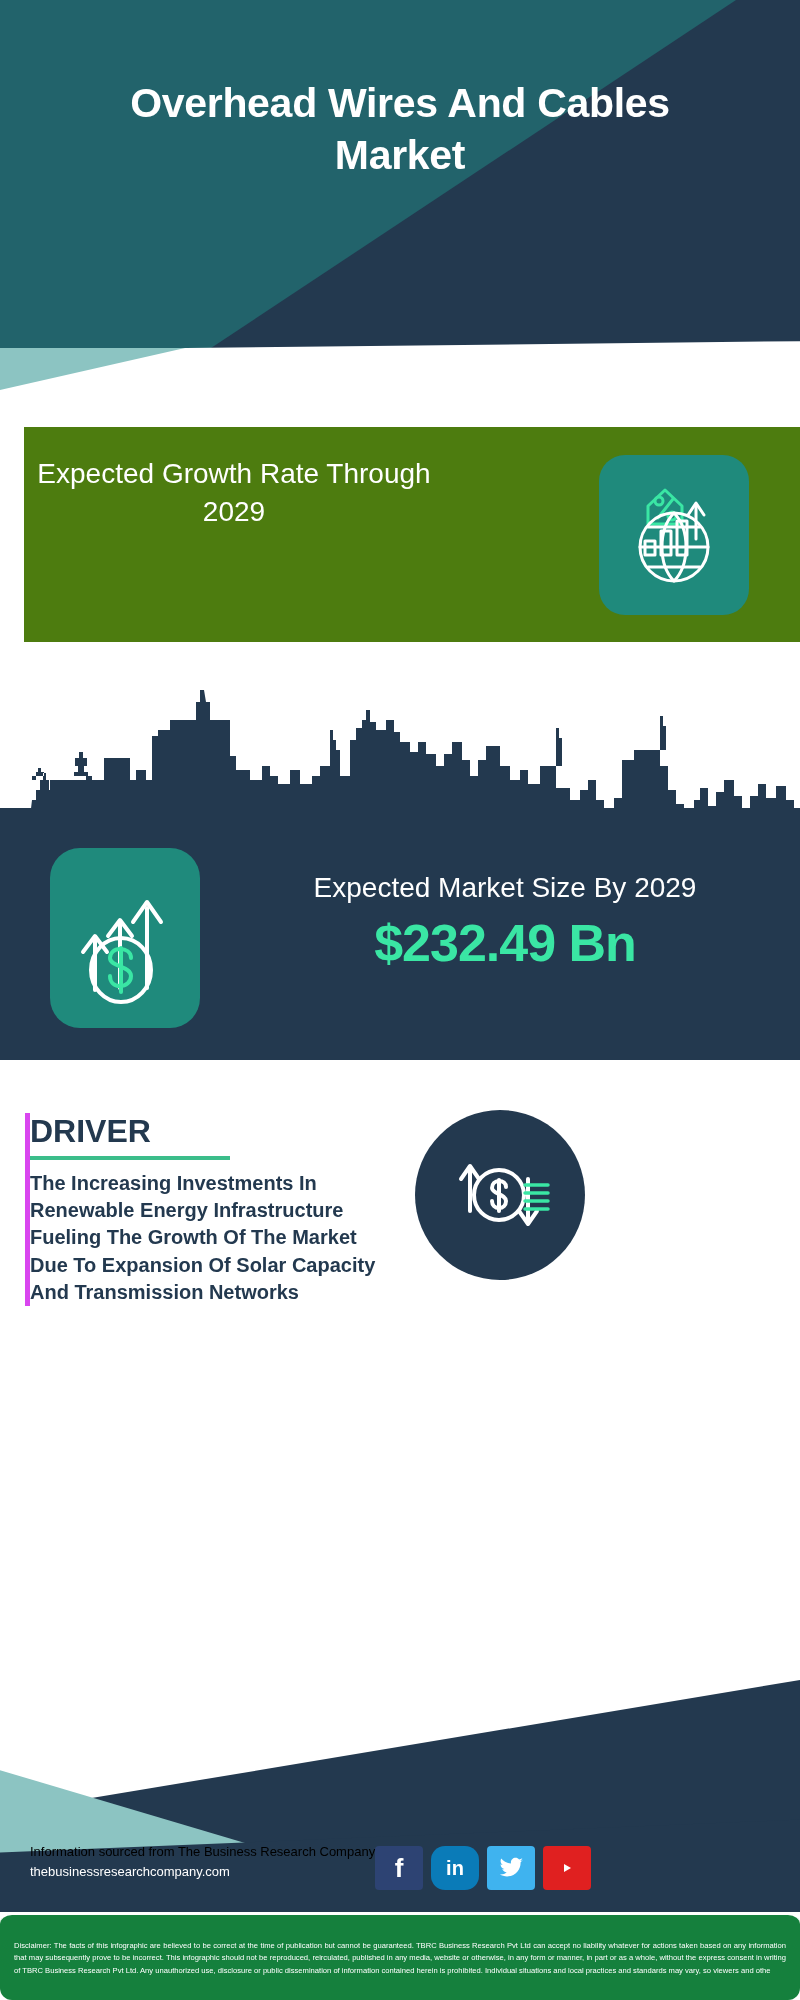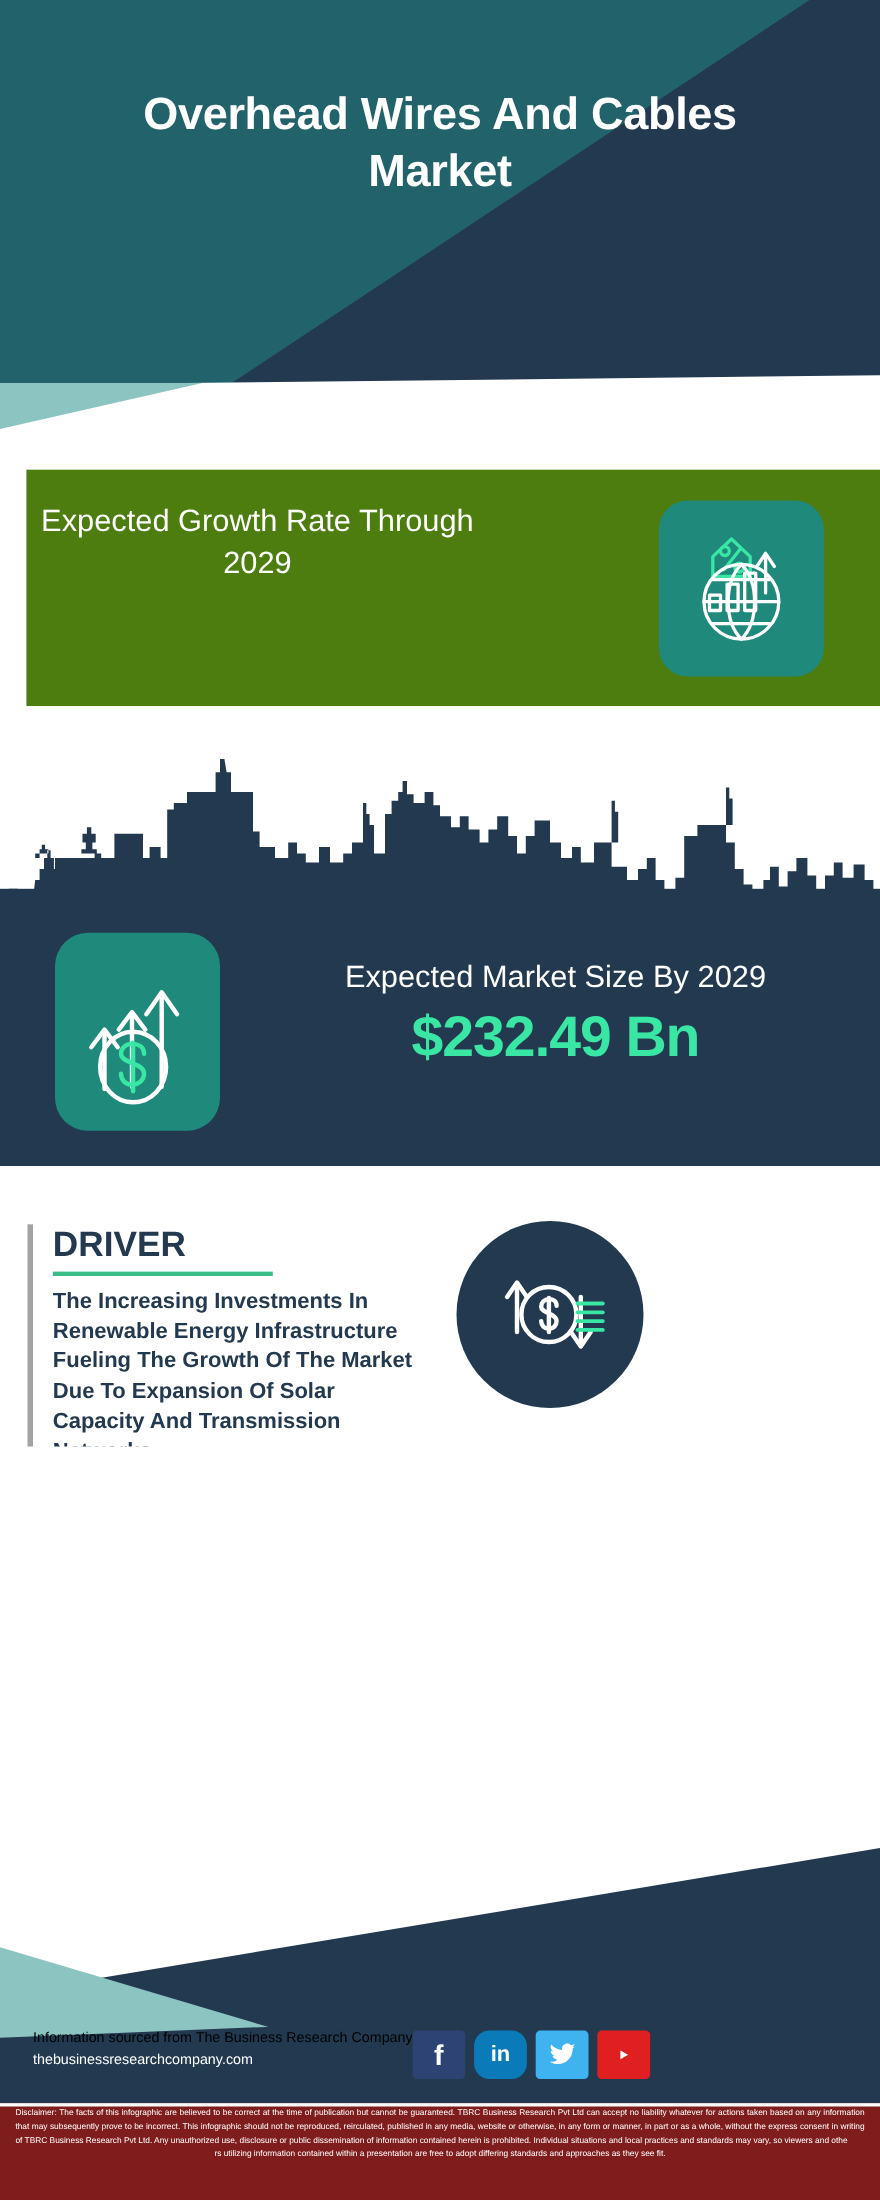--- a/index.html
+++ b/index.html
@@ -95,21 +95,21 @@
   }
   #msize .label { color:#ffffff; font-size:28px; line-height:1.32; }
   #msize .value {
     color:#3ae6a4; font-size:52px; font-weight:bold; margin-top:6px;
     letter-spacing:-1px;
   }
 
   
   #content { top:1060px; height:255px; background:#ffffff; }
 
-  .block { position:absolute; border-left:5px solid #a3a3a3; padding-left:18px; }
+  .block { position:absolute; border-left:5px solid #d946ef; }
   .block h2 {
     color:#23394f; font-weight:bold; letter-spacing:0px;
   }
   .block .rule { height:4px; background:#3bbd8a; margin:6px 0 10px 0; }
   .block p { color:#23394f; font-weight:bold; }
 
   #driver { left:25px; top:1113px; width:360px; }
   #driver h2 { font-size:32px; }
   #driver .rule { width:200px; }
   #driver p { font-size:20px; line-height:1.36; }
@@ -155,27 +155,28 @@
     display:flex; align-items:center; justify-content:center;
     color:#ffffff; font-weight:bold;
   }
   .sb-fb { background:#2d4373; }
   .sb-li { background:#0a7bb8;border-radius:14px; }
   .sb-tw { background:#3fb3ef; }
   .sb-yt { background:#e02020; }
 
   #disclaimer {
     position:absolute; left:0; bottom:0; width:800px; height:88px;
-    background:#7f1d1d; z-index:7;
+    background:#15803d; z-index:7;
     border-top:3px solid #ffffff;
-    padding:0 14px 4px 14px;
+    padding:25px 14px 4px 14px;
     color:#ffffff;
     font-size:7.6px;
     line-height:1.62;
     text-align:justify;
+    border-radius:12px;
   }
   #disclaimer .lastline { text-align:center; }
 </style>
 </head>
 <body>
 
 <div class="sect" id="header">
   <div class="diag-navy"></div>
   <div class="title">Overhead Wires And Cables Market</div>
   <div class="bottomcut"></div>
@@ -337,15 +338,14 @@
     </div>
     <div class="sbtn sb-yt">
       <svg width="24" height="18" viewBox="0 0 24 18">
           <path fill="#ffffff" d="M9 13V5l7 4z"></path>
         </svg>
     </div>
   </div>
 
   <div id="disclaimer">
     <span>Disclaimer: The facts of this infographic are believed to be correct at the time of publication but cannot be guaranteed. TBRC Business Research Pvt Ltd can accept no liability whatever for actions taken based on any information that may subsequently prove to be incorrect. This infographic should not be reproduced, reirculated, published in any media, website or otherwise, in any form or manner, in part or as a whole, without the express consent in writing of TBRC Business Research Pvt Ltd. Any unauthorized use, disclosure or public dissemination of information contained herein is prohibited. Individual situations and local practices and standards may vary, so viewers and othe</span>
-    <div class="lastline">rs utilizing information contained within a presentation are free to adopt differing standards and approaches as they see fit.</div>
   </div>
 </div>
 
 </body></html>

